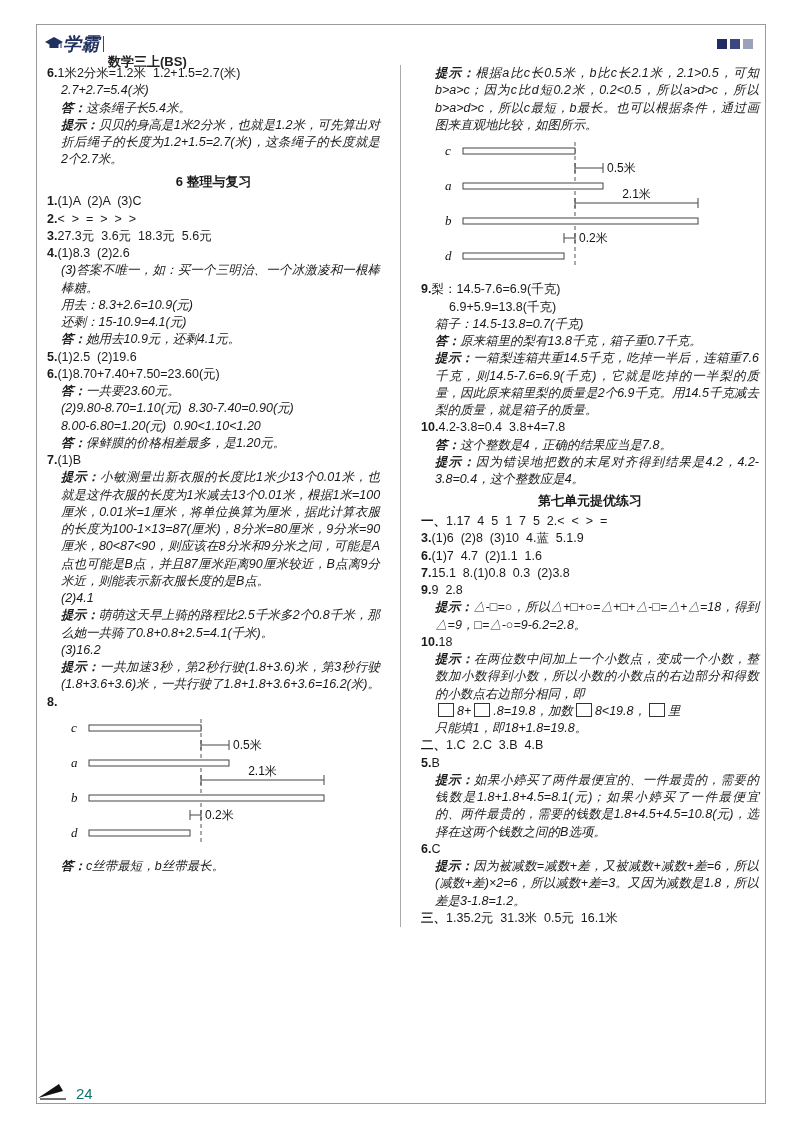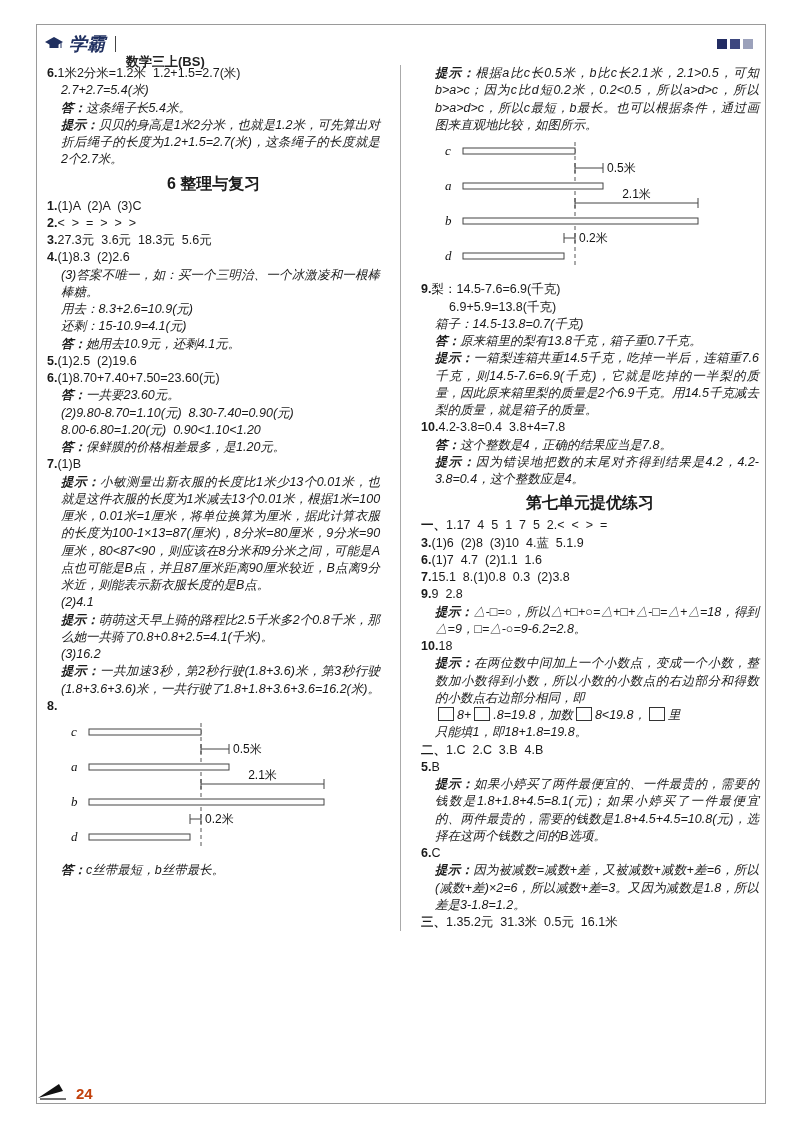--- a/index.html
+++ b/index.html
@@ -4,47 +4,47 @@
 <style>
   * { margin:0; padding:0; box-sizing:border-box; }
   html,body { width:800px; height:1130px; background:#ffffff; overflow:hidden; }
   body { font-family:"Liberation Sans", sans-serif; color:#1a1a1a; position:relative; }
 
   .frame { position:absolute; left:36px; top:24px; width:730px; height:1080px;
            border:1px solid #9a9a9a; background:#fff; overflow:hidden; }
 
   .header { height:38px; display:flex; align-items:center; justify-content:space-between;
             padding:0 12px 0 8px; }
-  .logo-wrap { display:flex; align-items:center; gap:6px; }
+  .logo-wrap { display:flex; align-items:center; }
   .cap { display:inline-flex; }
   .logo-text { font-family:"Liberation Serif", serif; font-weight:bold; font-style:italic;
                font-size:18px; color:#203060; }
   .logo-divider { width:1px; height:16px; background:#444; margin:0 4px; }
   .subtitle { font-weight:bold; font-size:13px; color:#222;margin-top:36px; }
   .squares { display:flex; gap:3px; }
   .sq { width:10px; height:10px; display:inline-block; }
 
   .content { display:flex; padding:2px 6px 0 10px;gap:12px; }
   .col { width:345px; font-size:12.5px; line-height:1.38; }
   .col-right { width:350px; }
   .divider { width:1px; background:#aaa; margin:0 8px; align-self:stretch; }
 
   .line { white-space:pre-wrap; text-align:justify; }
   .lead { font-weight:bold; }
   .ind0 { padding-left:0; }
   .ind1 { padding-left:14px;font-style:italic; }
   .ind2 { padding-left:28px; }
-  .heading { text-align:center; font-weight:bold; font-size:16px; margin:4px 0 3px 0; }
+  .heading { text-align:center; font-weight:bold; font-size:13px; margin:4px 0 3px 0; }
   .diagram { margin:2px 0 2px 14px; }
 
   .sqbox { display:inline-block; width:16px; height:14px; border:1px solid #333;
            vertical-align:-2px; margin:0 3px; background:#fff; }
 
   .pageno { position:absolute; left:38px; top:1082px; display:flex; align-items:center; gap:8px; }
-  .num { font-weight:bold; font-size:15px; color:#c2410c; }
+  .num { font-weight:normal; font-size:15px; color:#0f766e; }
 </style>
 </head>
 <body>
 
 <div class="frame">
   <div class="header">
     <div class="logo-wrap">
       <span class="cap">
         <svg width="18" height="14" viewBox="0 0 18 14" xmlns="http://www.w3.org/2000/svg">
           <polygon points="9,0 18,5 9,10 0,5" fill="#203060"></polygon>

